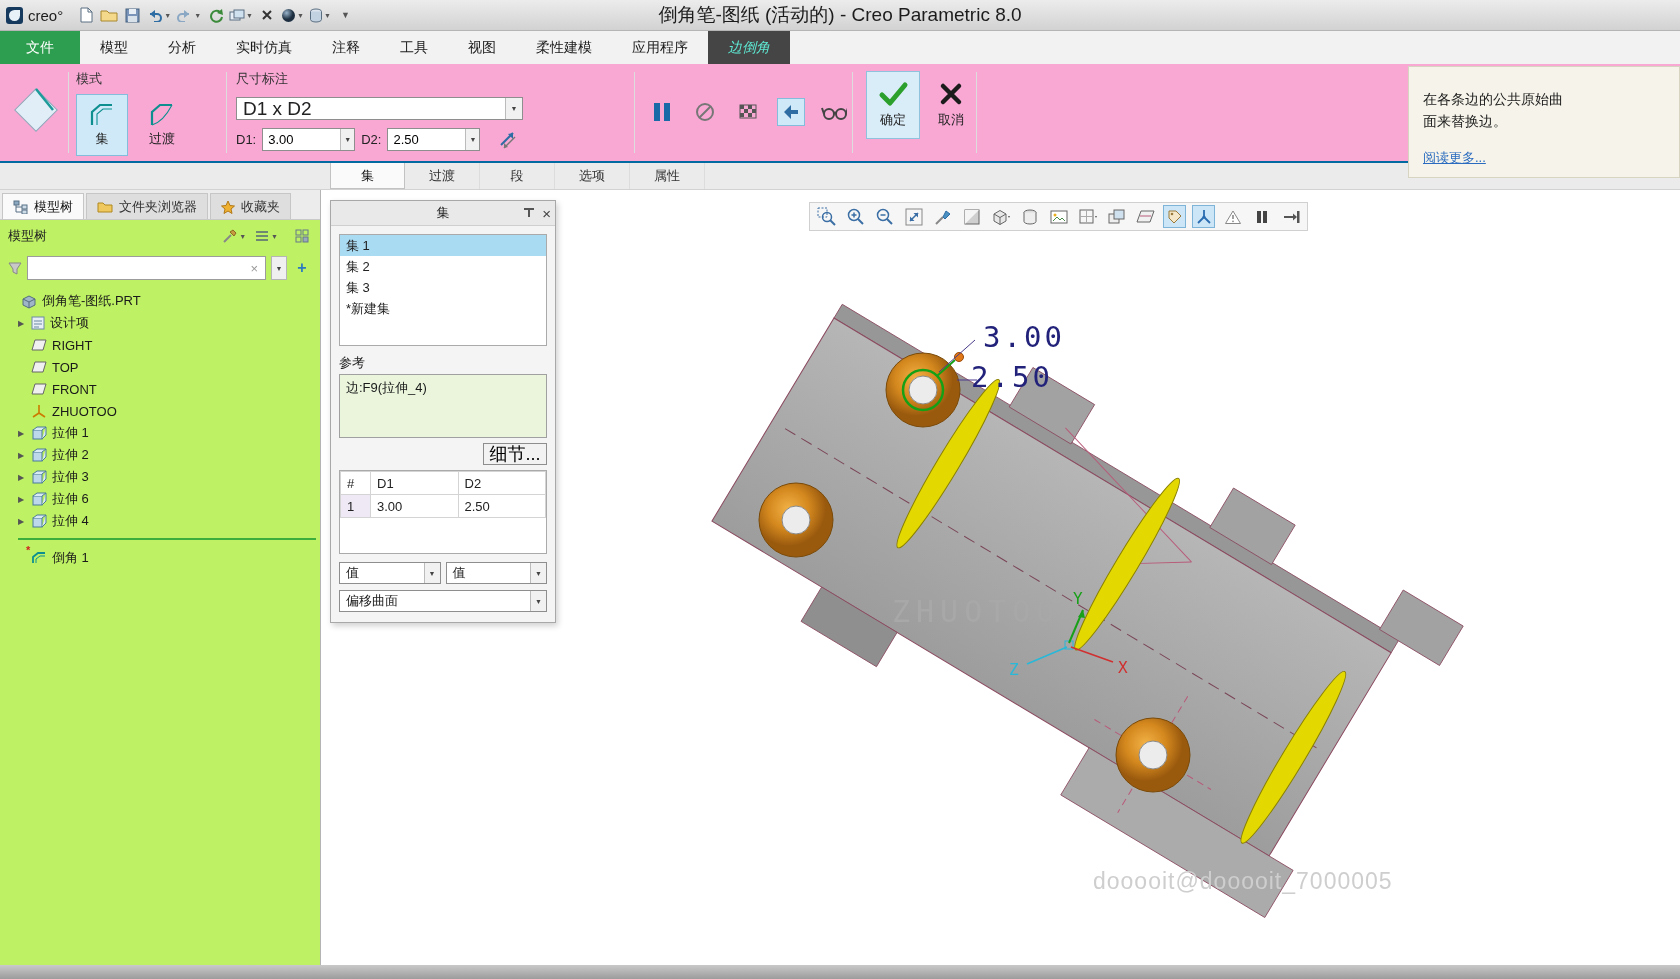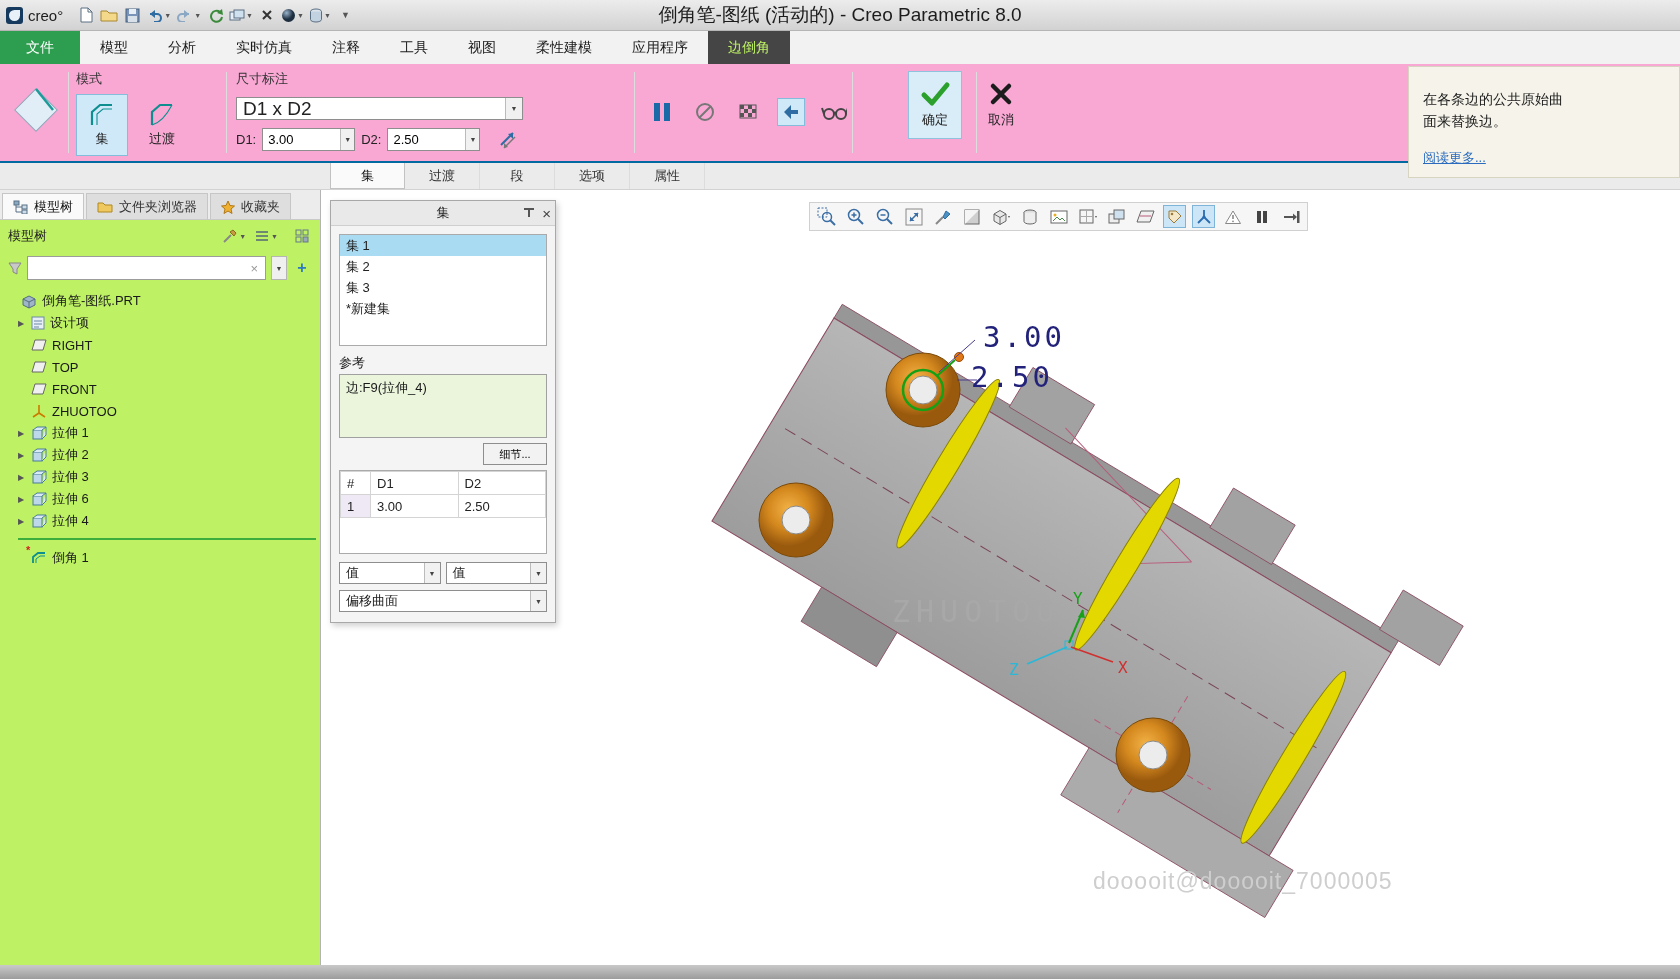--- a/index.html
+++ b/index.html
@@ -13,40 +13,40 @@
 .qcaret{font-size:7px;color:#555;margin-left:1px}
 .logo{display:flex;align-items:center;gap:5px;margin-right:10px}
 .logo-mark{width:17px;height:17px;background:#163a5e;border-radius:3px;position:relative}
 .logo-mark:after{content:"";position:absolute;left:3px;top:3px;width:11px;height:11px;border-radius:50% 0 50% 50%;background:#e8f1f8}
 .logo-text{font-size:15px;color:#1c1c1c}
 #win-title{position:absolute;left:50%;transform:translateX(-50%);font-size:19px;color:#1c1c1c;white-space:nowrap}
 
 #ribbon-tabs{height:33px;background:#f2f2f2;display:flex;align-items:stretch}
 .rtab{padding:0 20px;display:flex;align-items:center;font-size:14px;color:#1a1a1a}
 .rtab.file{background:#2d9e4f;color:#fff;padding:0 26px}
-.rtab.active{background:#454545;color:#bef264;}
+.rtab.active{background:#454545;color:#5eead4;font-style:italic}
 
 #ribbon{height:99px;background:#f9a8d4;border-bottom:2px solid #0369a1;position:relative}
 .vsep{position:absolute;top:8px;bottom:8px;width:1px;background:#ddd}
 .grp-label{font-size:13px;color:#333}
 #grp-mode{position:absolute;left:76px;top:6px}
 .mode-row{display:flex;gap:8px;margin-top:6px}
 .mode-btn{width:52px;height:62px;display:flex;flex-direction:column;align-items:center;justify-content:center;gap:2px;font-size:13px;border:1px solid transparent}
 .mode-btn.selected{background:#cfe9f8;border-color:#84bcdc}
 #grp-dims{position:absolute;left:236px;top:6px}
 .combo{display:flex;align-items:center;background:#fff;border:1px solid #8e8e8e;height:23px}
 .combo .val{flex:1;padding:0 6px;font-size:19px;white-space:nowrap;overflow:hidden}
 .combo input{border:none;outline:none;width:100%;padding:0 5px;font-size:13px;font-family:inherit;background:transparent}
 .combo .arrow{width:17px;align-self:stretch;border-left:1px solid #bbb;display:flex;align-items:center;justify-content:center;font-size:7px;color:#444;background:#f1f1f1}
 .dim-row2{display:flex;align-items:center;gap:6px;margin-top:8px}
 .dim-lbl{font-size:13px;color:#222}
 #grp-play{position:absolute;left:648px;top:34px;display:flex;align-items:center;gap:15px}
 .play-icon{display:flex;align-items:center;justify-content:center;width:28px;height:28px;border:1px solid transparent}
 .play-icon.pressed{background:#cfe9f8;border-color:#84bcdc}
-#grp-confirm{position:absolute;left:908px;top:7px;display:flex;gap:12px}
+#grp-confirm{position:absolute;left:866px;top:7px;display:flex;gap:4px}
 .confirm-btn{width:54px;height:68px;display:flex;flex-direction:column;align-items:center;justify-content:center;gap:4px;font-size:13px;border:1px solid transparent}
 .confirm-btn.ok{background:#d9edf8;border-color:#8ec2dd}
 #big-feature-icon{position:absolute;left:10px;top:16px}
 
 #help-pop{position:absolute;right:0;top:66px;width:272px;height:112px;background:#f6f4ea;border:1px solid #d8d4c2;padding:22px 14px;font-size:14px;color:#1c1c1c;line-height:1.55;z-index:60}
 #help-pop .link{display:inline-block;margin-top:16px;color:#2a6bbf;text-decoration:underline;font-size:13px}
 
 #dash{height:27px;background:#ebebeb;border-bottom:1px solid #d2d2d2;position:relative}
 #dash .tabs{position:absolute;left:330px;top:0;bottom:0;display:flex}
 .dtab{width:75px;display:flex;align-items:center;justify-content:center;font-size:13px;color:#333;border-right:1px solid #dcdcdc}
@@ -86,21 +86,21 @@
 #sets-panel{position:absolute;left:330px;top:200px;width:226px;background:#f4f4f4;border:1px solid #a8a8a8;box-shadow:2px 3px 6px rgba(0,0,0,.18);z-index:50}
 #sets-panel .ptitle{height:25px;background:#e9e9e9;border-bottom:1px solid #cfcfcf;display:flex;align-items:center;position:relative;justify-content:center;font-size:13px;color:#222}
 .ptitle .ticons{position:absolute;right:4px;top:0;bottom:0;display:flex;align-items:center;gap:6px}
 .pclose{font-size:15px;color:#444;line-height:1}
 .plist{margin:8px;background:#fff;border:1px solid #aaa;height:112px;overflow:hidden}
 .plist .item{height:21px;display:flex;align-items:center;padding:0 6px;font-size:13px}
 .plist .item.selected{background:#a9dbf3}
 .plabel{margin:6px 8px 2px 8px;font-size:13px;color:#222}
 .refbox{margin:0 8px;height:64px;background:#eaf5dc;border:1px solid #a0a0a0;padding:4px 6px;font-size:13px;color:#1a1a1a}
 .details-row{margin:5px 8px;display:flex;justify-content:flex-end}
-.details-btn{min-width:64px;height:22px;background:#f2f2f2;border:1px solid #8e8e8e;font-size:11px;display:flex;align-items:center;justify-content:center;font-family:inherit}
+.details-btn{min-width:64px;height:22px;background:#f2f2f2;border:1px solid #8e8e8e;font-size:18px;display:flex;align-items:center;justify-content:center;font-family:inherit}
 .ptable-wrap{margin:4px 8px 0 8px;background:#fff;border:1px solid #aaa;height:84px}
 .ptable{width:100%;border-collapse:collapse;font-size:13px}
 .ptable th,.ptable td{border:1px solid #d4d4d4;height:23px;text-align:left;padding:0 6px;font-weight:normal}
 .ptable td.numcell{background:#eee9f5}
 .dd-row{margin:8px 8px 0 8px;display:flex;gap:5px}
 .pdd{flex:1;height:22px;background:#fff;border:1px solid #8e8e8e;display:flex;align-items:center}
 .pdd .val{flex:1;padding:0 6px;font-size:13px;white-space:nowrap;overflow:hidden}
 .pdd .arrow{width:16px;align-self:stretch;border-left:1px solid #bbb;background:#f1f1f1;display:flex;align-items:center;justify-content:center;font-size:7px;color:#444}
 .offset-row{margin:6px 8px 10px 8px}
 

